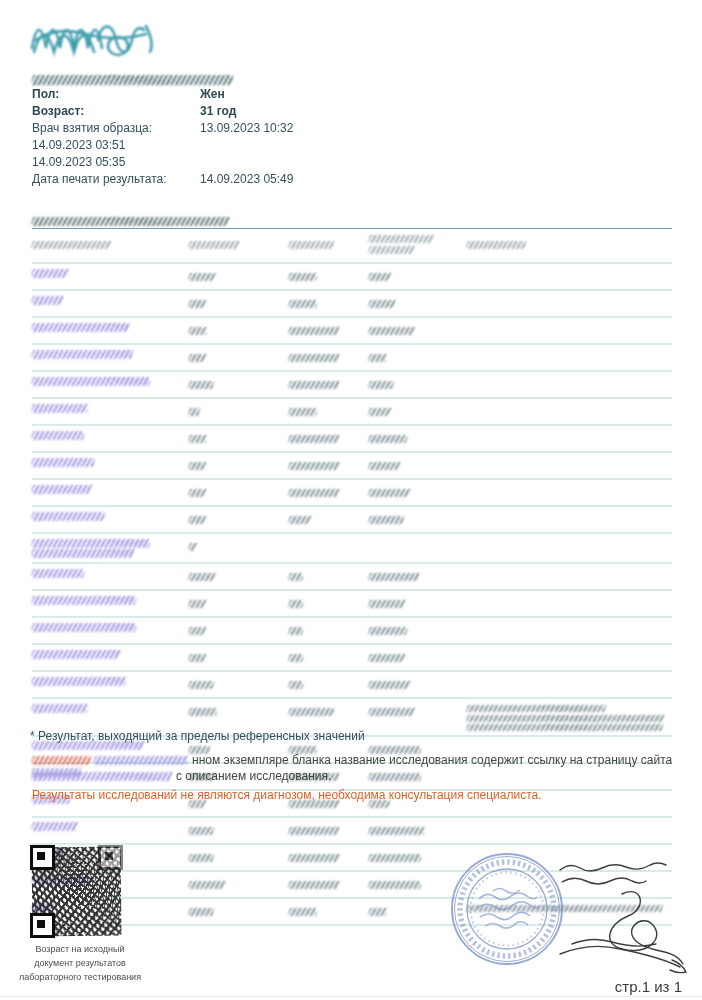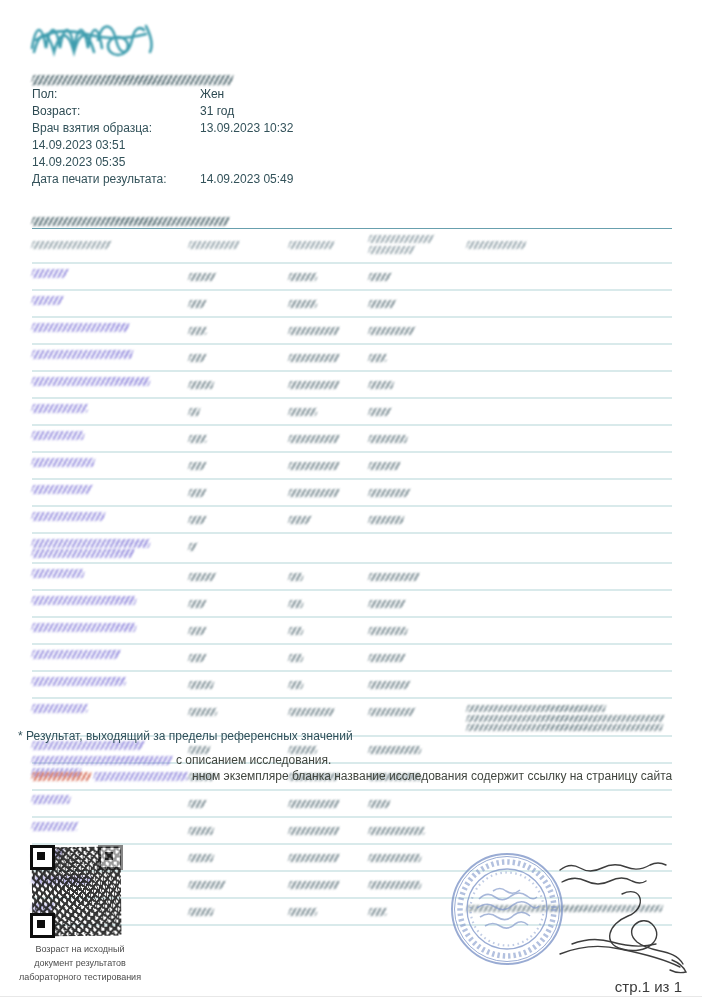--- a/index.html
+++ b/index.html
@@ -18,36 +18,36 @@
   .rx-red{color:#cc4427;}
   .rx-teal{color:#2b93a6;}
 
   .logo{position:absolute;left:28px;top:16px;filter:blur(1px);}
 
   .patient-name{position:absolute;left:32px;top:70px;}
 
   .hfields{position:absolute;left:32px;top:86px;width:360px;font-size:12px;}
   .hrow{display:grid;grid-template-columns:168px 1fr;line-height:16.9px;}
   .hlabel{color:#33525a;}
-  .hlabel.bold,.hval.bold{font-weight:normal;color:#2d4a52;}
+  .hlabel.bold,.hval.bold{font-weight:bold;color:#2d4a52;}
 
   .clinic{position:absolute;left:395px;top:70px;font-size:12px;line-height:16.5px;}
   .clinic div{min-height:16px;}
 
   .section-title{position:absolute;left:32px;top:212px;}
 
   .table{position:absolute;left:32px;top:228px;width:640px;border-top:1.5px solid #68a0ae;}
   .t-head,.t-row{display:grid;grid-template-columns:157px 100px 80px 98px 1fr;align-items:start;}
   .t-head{padding:6px 0 5px;border-bottom:2px solid #d9eaeb;}
   .t-row{padding:3.5px 0;border-bottom:2px solid #d9eaeb;}
   .t-row .nm .rx{display:block;margin:1px 0;}
   .t-row .cm .rx{display:block;margin:2.5px 0 0;}
   .t-head .c3 .rx{display:block;margin:0 0 3px;}
 
-  .footnote{position:absolute;left:18px;top:729px;font-size:12px;color:#30505a;}
+  .footnote{position:absolute;left:30px;top:729px;font-size:12px;color:#30505a;}
   .notice{position:absolute;left:32px;top:753px;width:644px;font-size:12px;line-height:15.5px;color:#41463f;}
   .notice .rx{margin-right:4px;}
   .disclaimer{position:absolute;left:32px;top:788px;font-size:12px;color:#dd6227;}
 
   
   .qr{position:absolute;left:30px;top:845px;width:93px;height:93px;}
   .qr-noise{position:absolute;left:2px;top:2px;right:2px;bottom:2px;opacity:.88;
     background-image:
       repeating-linear-gradient(38deg,#1c1c1c 0 2px,rgba(0,0,0,0) 2px 5px),
       repeating-linear-gradient(128deg,#111 0 2px,rgba(0,0,0,0) 2px 6px),
@@ -350,24 +350,25 @@
           <div class="cm">
             <span class="rx rx-val" style="width: 195px; height: 7px;"></span>
           </div>
         </div>
       </div>
   </div>
 
   <div class="footnote">* Результат, выходящий за пределы референсных значений</div>
 
   <div class="notice">
+    <div id="notice-line1"><span class="rx rx-red" style="width: 58px; height: 9px;"></span><span class="rx rx-link" style="width: 94px; height: 9px;"></span><span>нном экземпляре бланка название исследования содержит ссылку на страницу сайта</span></div>
     <div id="notice-line2"><span class="rx rx-link" style="width: 140px; height: 9px;"></span><span>с описанием исследования.</span></div>
-    <div id="notice-line1"><span class="rx rx-red" style="width: 58px; height: 9px;"></span><span class="rx rx-link" style="width: 94px; height: 9px;"></span><span>нном экземпляре бланка название исследования содержит ссылку на страницу сайта</span></div>
-  </div>
-
+  </div>
+
+  <div class="disclaimer">Результаты исследований не являются диагнозом, необходима консультация специалиста.</div>
 
   <div class="qr">
     <div class="qr-noise"></div>
     <div class="finder tl"></div>
     <div class="finder bl"></div>
     <div class="finder tr"></div>
   </div>
   <div class="qr-caption">
     <div>Возраст на исходный</div>
     <div>документ результатов</div>

